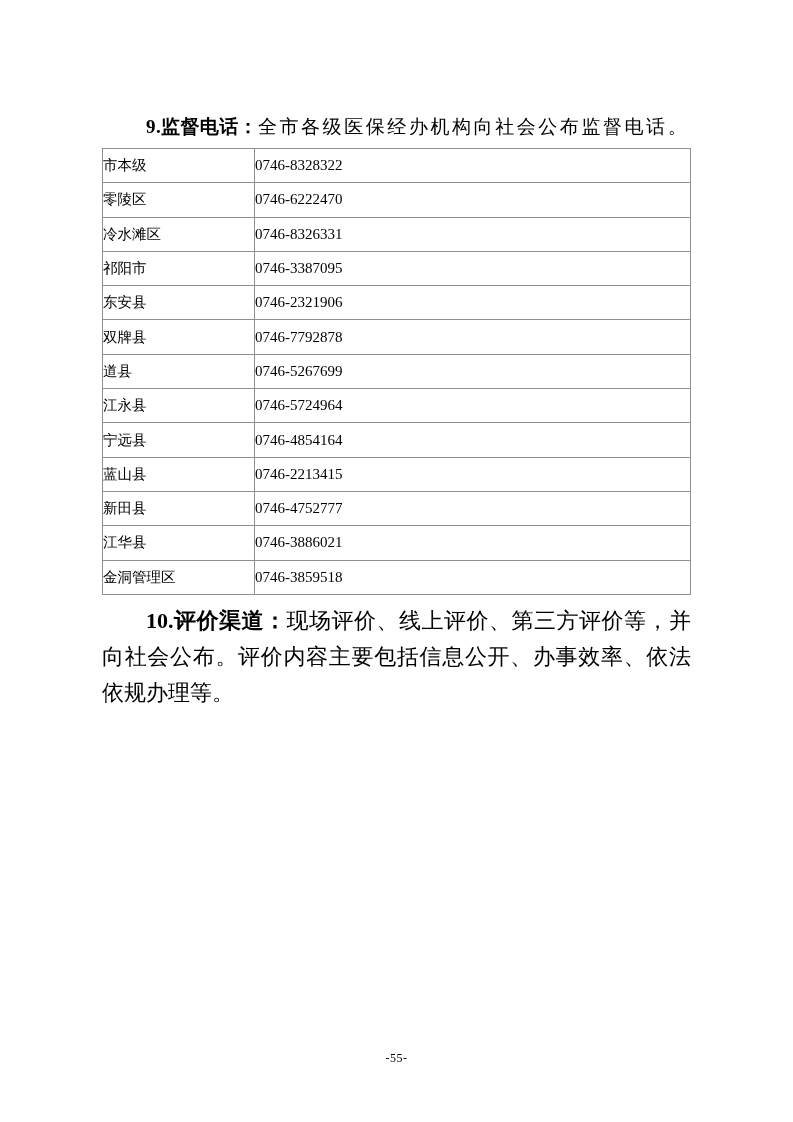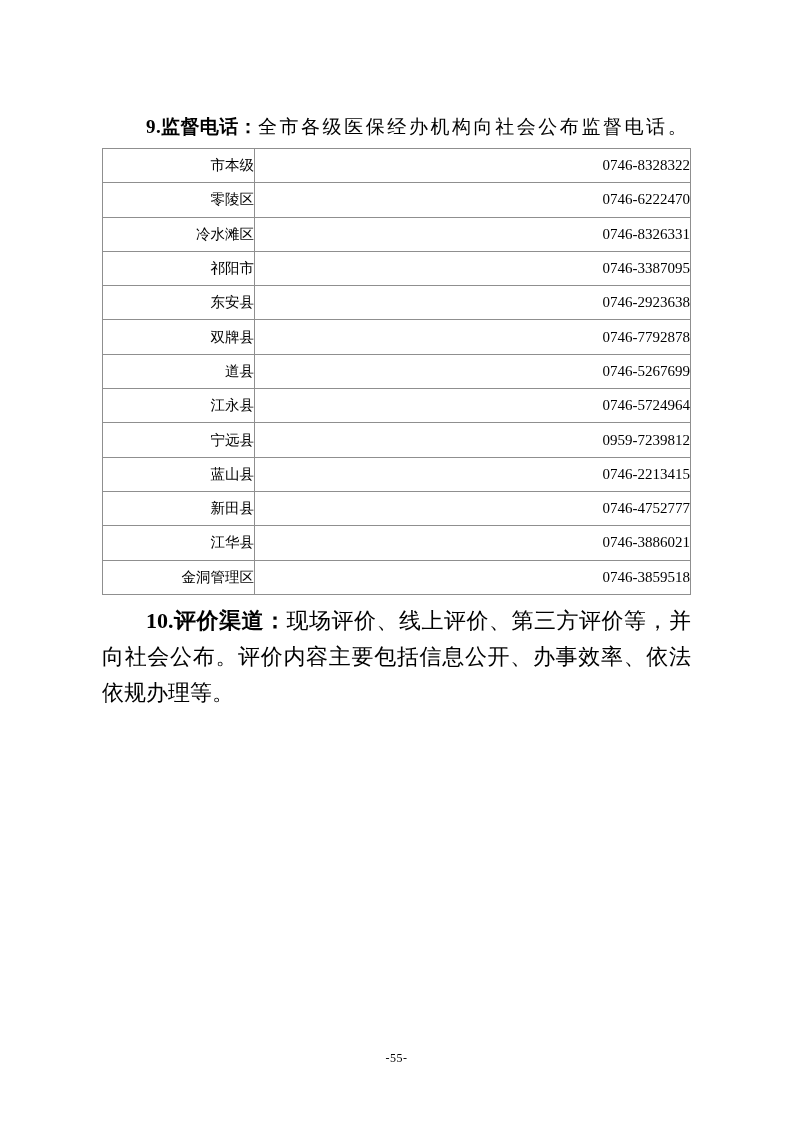--- a/index.html
+++ b/index.html
@@ -34,21 +34,21 @@
     letter-spacing: 0.135em;
   }
   table.phone-table {
     width: 589px;
     border-collapse: collapse;
     table-layout: fixed;
   }
   table.phone-table td {
     border: 1px solid #8f8f8f;
     height: 33.3px;
-    text-align: right;
+    text-align: left;
     vertical-align: middle;
     padding: 0;
   }
   table.phone-table td.region {
     width: 151px;
     font-size: 14.5px;
   }
   table.phone-table td.phone {
     font-size: 15px;
   }
@@ -96,41 +96,41 @@
     <td class="phone">0746-8326331</td>
   </tr>
 
   <tr>
     <td class="region">祁阳市</td>
     <td class="phone">0746-3387095</td>
   </tr>
 
   <tr>
     <td class="region">东安县</td>
-    <td class="phone">0746-2923638</td>
+    <td class="phone">0746-2321906</td>
   </tr>
 
   <tr>
     <td class="region">双牌县</td>
     <td class="phone">0746-7792878</td>
   </tr>
 
   <tr>
     <td class="region">道县</td>
     <td class="phone">0746-5267699</td>
   </tr>
 
   <tr>
     <td class="region">江永县</td>
     <td class="phone">0746-5724964</td>
   </tr>
 
   <tr>
     <td class="region">宁远县</td>
-    <td class="phone">0959-7239812</td>
+    <td class="phone">0746-4854164</td>
   </tr>
 
   <tr>
     <td class="region">蓝山县</td>
     <td class="phone">0746-2213415</td>
   </tr>
 
   <tr>
     <td class="region">新田县</td>
     <td class="phone">0746-4752777</td>

